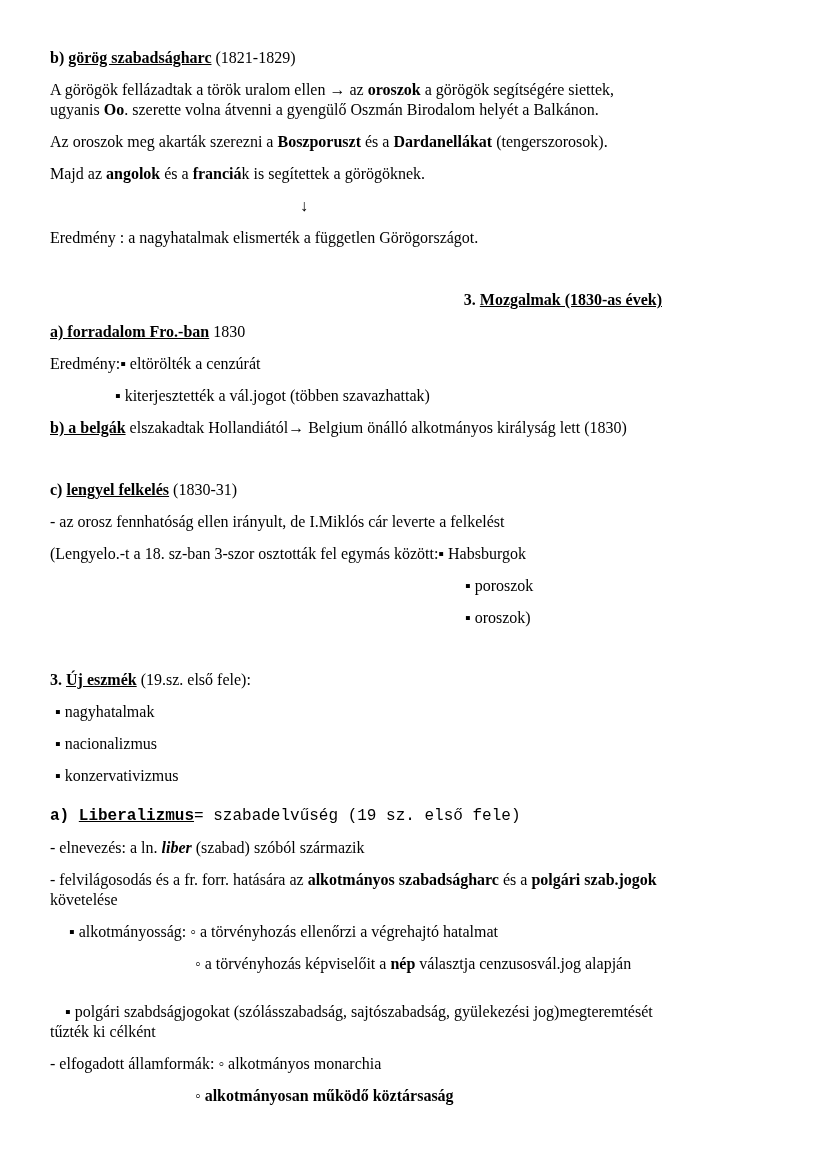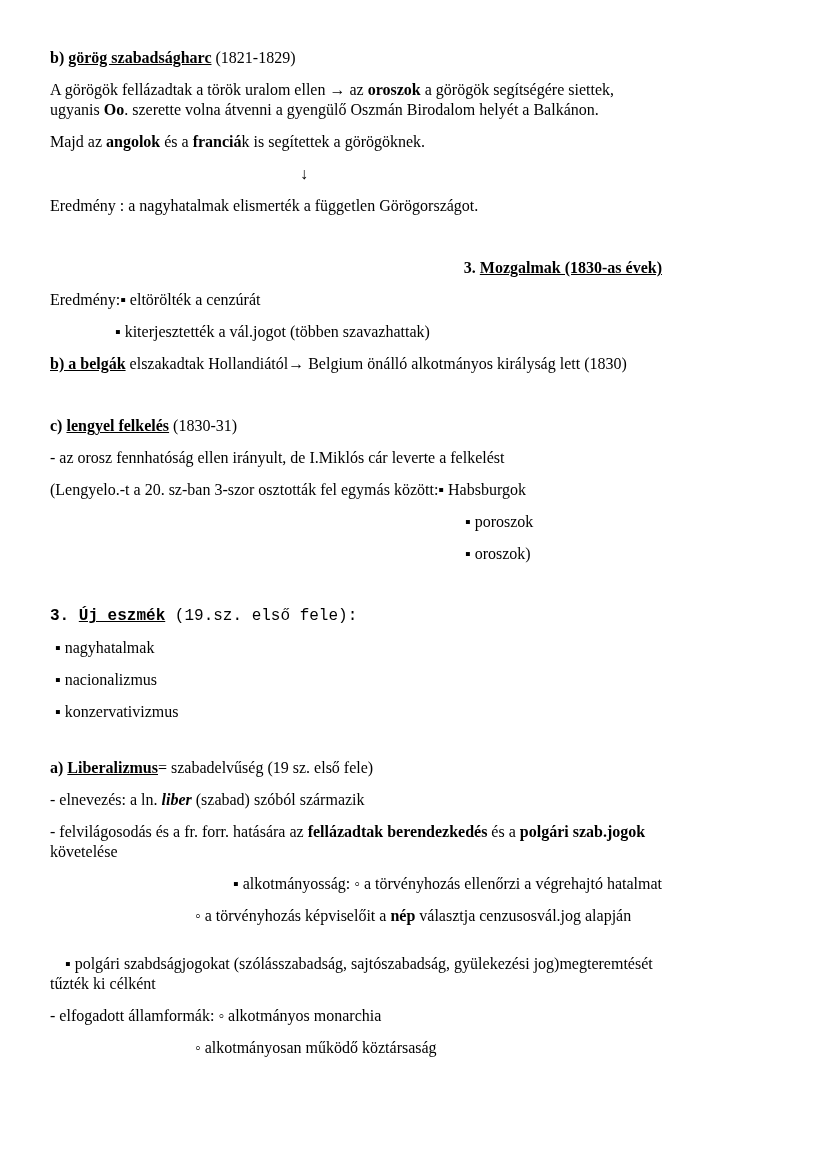--- a/index.html
+++ b/index.html
@@ -36,38 +36,40 @@
   .u { text-decoration: underline; }
   .i { font-style: italic; }
 </style>
 </head>
 <body>
 
 <div class="page" style="background: rgb(255, 255, 255); color: rgb(0, 0, 0);">
   <div class="doc-body">
       <p class="para"><span class="b">b) </span><span class="b u">görög szabadságharc</span><span> (1821-1829)</span></p>
       <p class="para"><span>A görögök fellázadtak a török uralom ellen → az </span><span class="b">oroszok</span><span> a görögök segítségére siettek, ugyanis </span><span class="b">Oo</span><span>. szerette volna átvenni a gyengülő Oszmán Birodalom helyét a Balkánon.</span></p>
+      <p class="para"><span>Az oroszok meg akarták szerezni a </span><span class="b">Boszporuszt</span><span> és a </span><span class="b">Dardanellákat</span><span> (tengerszorosok).</span></p>
       <p class="para"><span>Majd az </span><span class="b">angolok</span><span> és a </span><span class="b">franciá</span><span>k is segítettek a görögöknek.</span></p>
       <p class="para" style="margin-left: 250px;"><span>↓</span></p>
       <p class="para"><span>Eredmény : a nagyhatalmak elismerték a független Görögországot.</span></p>
       <p class="para" style="margin-top: 42px; text-align: right;"><span class="b">3. </span><span class="b u">Mozgalmak (1830-as évek)</span></p>
+      <p class="para"><span class="b u">a) forradalom Fro.-ban</span><span> 1830</span></p>
       <p class="para"><span>Eredmény:▪ eltörölték a cenzúrát</span></p>
       <p class="para" style="margin-left: 65px;"><span>▪ kiterjesztették a vál.jogot (többen szavazhattak)</span></p>
       <p class="para"><span class="b u">b) a belgák</span><span> elszakadtak Hollandiától→ Belgium önálló alkotmányos királyság lett  (1830)</span></p>
       <p class="para" style="margin-top: 42px;"><span class="b">c) </span><span class="b u">lengyel felkelés</span><span> (1830-31)</span></p>
       <p class="para"><span>- az orosz fennhatóság ellen irányult, de I.Miklós cár leverte a felkelést</span></p>
-      <p class="para"><span>(Lengyelo.-t a 20. sz-ban 3-szor osztották fel egymás között:▪ Habsburgok</span></p>
+      <p class="para"><span>(Lengyelo.-t a 18. sz-ban 3-szor osztották fel egymás között:▪ Habsburgok</span></p>
       <p class="para" style="margin-left: 415px;"><span>▪ poroszok</span></p>
       <p class="para" style="margin-left: 415px;"><span>▪ oroszok)</span></p>
-      <p class="para" style="margin-top: 42px; font-family: Liberation Mono, monospace;"><span class="b">3. </span><span class="b u">Új eszmék</span><span> (19.sz. első fele):</span></p>
+      <p class="para" style="margin-top: 42px;"><span class="b">3. </span><span class="b u">Új eszmék</span><span> (19.sz. első fele):</span></p>
       <p class="para" style="margin-left: 5px;"><span>▪ nagyhatalmak</span></p>
       <p class="para" style="margin-left: 5px;"><span>▪ nacionalizmus</span></p>
       <p class="para" style="margin-left: 5px;"><span>▪ konzervativizmus</span></p>
-      <p class="para" style="margin-top: 36px;"><span class="b">a) </span><span class="b u">Liberalizmus</span><span>= szabadelvűség (19 sz. első fele)</span></p>
+      <p class="para" style="margin-top: 20px; font-family: Liberation Mono, monospace;"><span class="b">a) </span><span class="b u">Liberalizmus</span><span>= szabadelvűség (19 sz. első fele)</span></p>
       <p class="para"><span>- elnevezés: a ln. </span><span class="b i">liber</span><span> (szabad) szóból származik</span></p>
-      <p class="para"><span>- felvilágosodás és a fr. forr. hatására az </span><span class="b">fellázadtak berendezkedés</span><span> és a </span><span class="b">polgári szab.jogok</span><span> követelése</span></p>
-      <p class="para" style="margin-left: 13px; text-align: right;"><span>▪ alkotmányosság: ◦ a törvényhozás ellenőrzi a végrehajtó hatalmat</span></p>
+      <p class="para"><span>- felvilágosodás és a fr. forr. hatására az </span><span class="b">alkotmányos szabadságharc</span><span> és a </span><span class="b">polgári szab.jogok</span><span> követelése</span></p>
+      <p class="para" style="margin-left: 19px;"><span>▪ alkotmányosság: ◦ a törvényhozás ellenőrzi a végrehajtó hatalmat</span></p>
       <p class="para" style="margin-left: 145px;"><span>◦ a törvényhozás képviselőit a </span><span class="b">nép</span><span> választja cenzusosvál.jog alapján</span></p>
       <p class="para" style="text-indent: 15px; margin-top: 28px;"><span>▪ polgári szabdságjogokat (szólásszabadság, sajtószabadság, gyülekezési jog)megteremtését tűzték ki célként</span></p>
       <p class="para"><span>- elfogadott államformák: ◦ alkotmányos monarchia</span></p>
-      <p class="para" style="margin-left: 145px;"><span>◦ alkotmányosan működő köztársaság</span></p>
+      <p class="para" style="margin-left: 145px; font-weight: bold;"><span>◦ alkotmányosan működő köztársaság</span></p>
     </div>
 </div>
 
 </body></html>

